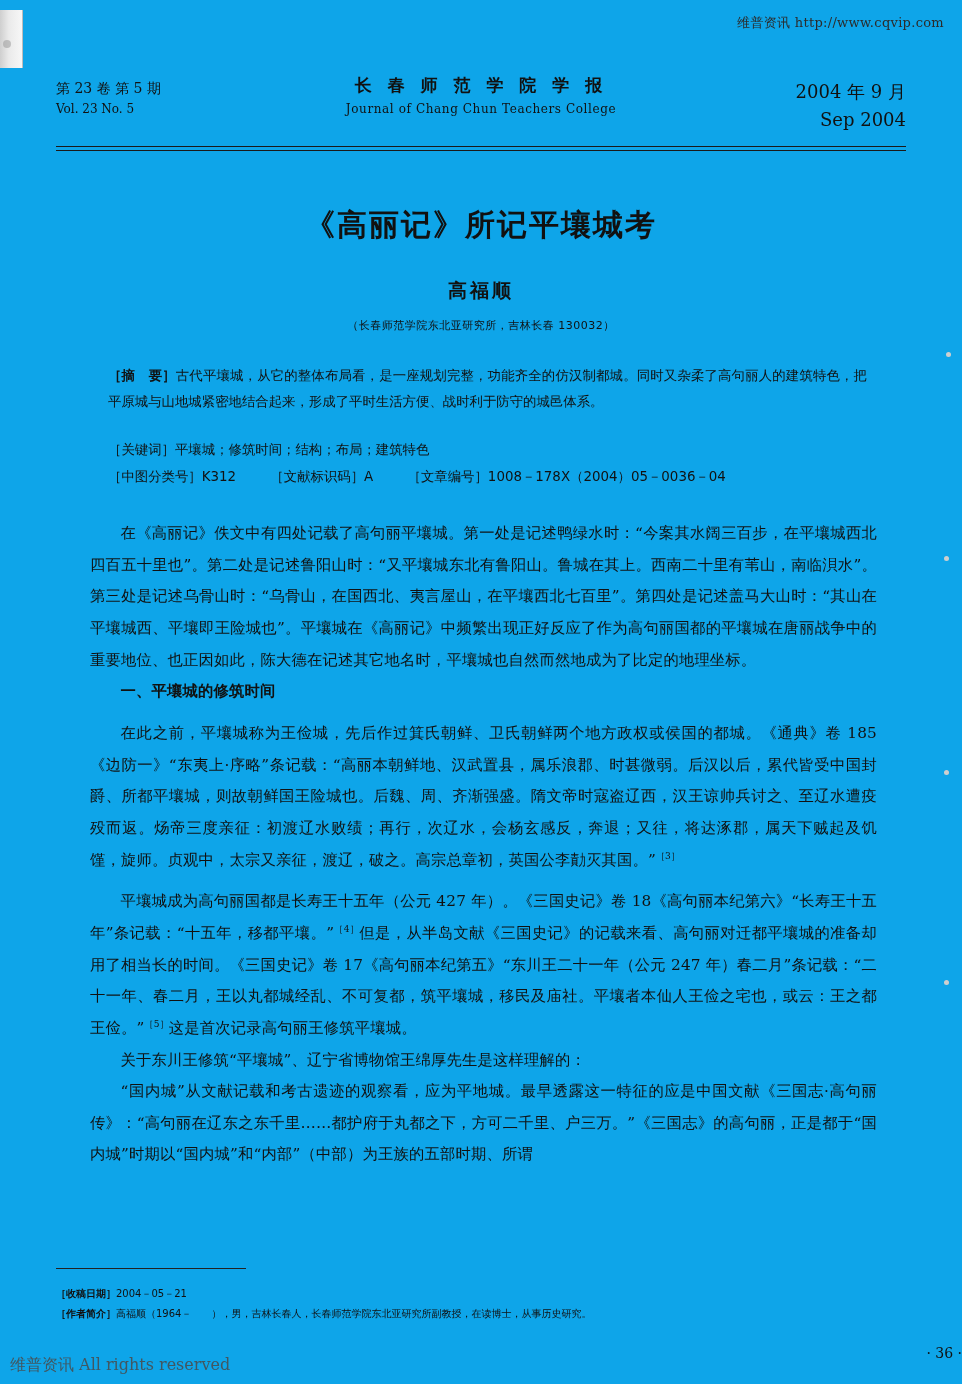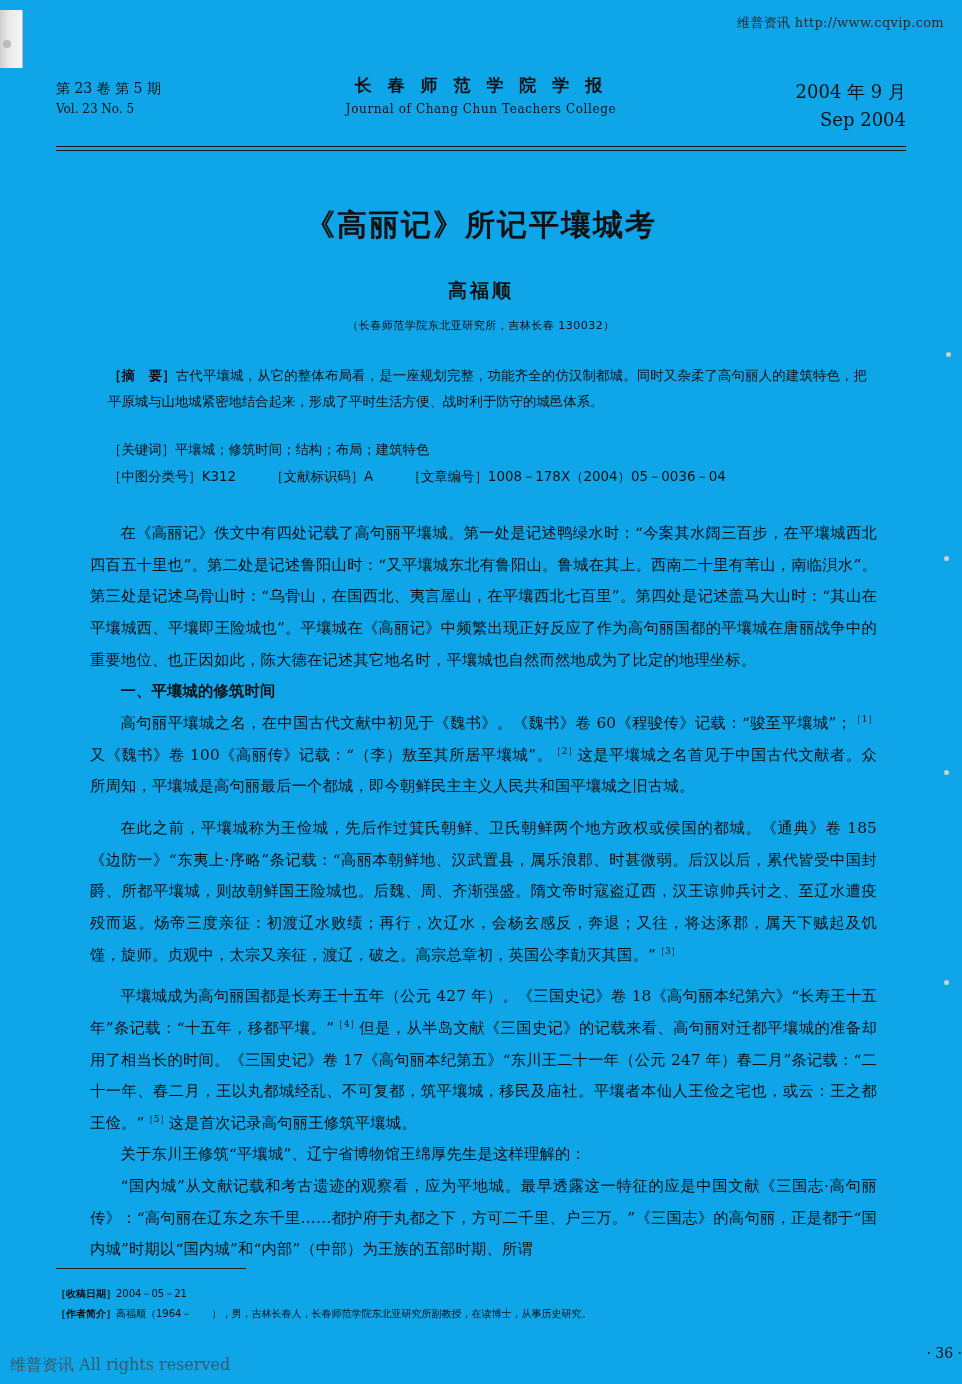--- a/index.html
+++ b/index.html
@@ -170,21 +170,20 @@
 
   <div class="clsline">
     <span class="seg"><span class="lbl">［中图分类号］</span><span>K312</span></span>
     <span class="seg"><span class="lbl">［文献标识码］</span><span>A</span></span>
     <span class="seg"><span class="lbl">［文章编号］</span><span>1008－178X（2004）05－0036－04</span></span>
   </div>
 
   <div class="body" id="body-text">
       <p>在《高丽记》佚文中有四处记载了高句丽平壤城。第一处是记述鸭绿水时：“今案其水阔三百步，在平壤城西北四百五十里也”。第二处是记述鲁阳山时：“又平壤城东北有鲁阳山。鲁城在其上。西南二十里有苇山，南临浿水”。第三处是记述乌骨山时：“乌骨山，在国西北、夷言屋山，在平壤西北七百里”。第四处是记述盖马大山时：“其山在平壤城西、平壤即王险城也”。平壤城在《高丽记》中频繁出现正好反应了作为高句丽国都的平壤城在唐丽战争中的重要地位、也正因如此，陈大德在记述其它地名时，平壤城也自然而然地成为了比定的地理坐标。</p>
       <p class="sec">一、平壤城的修筑时间</p>
-      <p>高句丽平壤城之名，在中国古代文献中初见于《魏书》。《魏书》卷 60《程骏传》记载：“骏至平壤城”；<sup>［1］</sup>又《魏书》卷 100《高丽传》记载：“（李）敖至其所居平壤城”。<sup>［2］</sup>这是平壤城之名首见于中国古代文献者。众所周知，平壤城是高句丽最后一个都城，即今朝鲜民主主义人民共和国平壤城之旧古城。</p>
       <p class=" gap">在此之前，平壤城称为王俭城，先后作过箕氏朝鲜、卫氏朝鲜两个地方政权或侯国的都城。《通典》卷 185《边防一》“东夷上·序略”条记载：“高丽本朝鲜地、汉武置县，属乐浪郡、时甚微弱。后汉以后，累代皆受中国封爵、所都平壤城，则故朝鲜国王险城也。后魏、周、齐渐强盛。隋文帝时寇盗辽西，汉王谅帅兵讨之、至辽水遭疫殁而返。炀帝三度亲征：初渡辽水败绩；再行，次辽水，会杨玄感反，奔退；又往，将达涿郡，属天下贼起及饥馑，旋师。贞观中，太宗又亲征，渡辽，破之。高宗总章初，英国公李勣灭其国。”<sup>［3］</sup></p>
       <p class=" gap">平壤城成为高句丽国都是长寿王十五年（公元 427 年）。《三国史记》卷 18《高句丽本纪第六》“长寿王十五年”条记载：“十五年，移都平壤。”<sup>［4］</sup>但是，从半岛文献《三国史记》的记载来看、高句丽对迁都平壤城的准备却用了相当长的时间。《三国史记》卷 17《高句丽本纪第五》“东川王二十一年（公元 247 年）春二月”条记载：“二十一年、春二月，王以丸都城经乱、不可复都，筑平壤城，移民及庙社。平壤者本仙人王俭之宅也，或云：王之都王俭。”<sup>［5］</sup>这是首次记录高句丽王修筑平壤城。</p>
       <p>关于东川王修筑“平壤城”、辽宁省博物馆王绵厚先生是这样理解的：</p>
       <p>“国内城”从文献记载和考古遗迹的观察看，应为平地城。最早透露这一特征的应是中国文献《三国志·高句丽传》：“高句丽在辽东之东千里……都护府于丸都之下，方可二千里、户三万。”《三国志》的高句丽，正是都于“国内城”时期以“国内城”和“内部”（中部）为王族的五部时期、所谓</p>
     </div>
 
   <div class="fn-rule"></div>
   <div class="footnotes">
     <div>
       <span class="lbl">［收稿日期］</span><span>2004－05－21</span>

